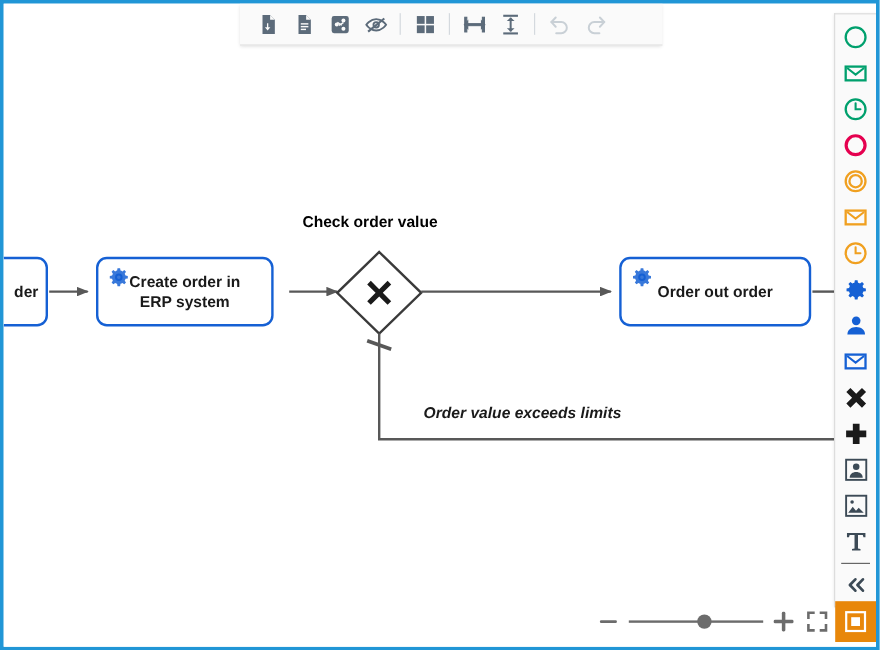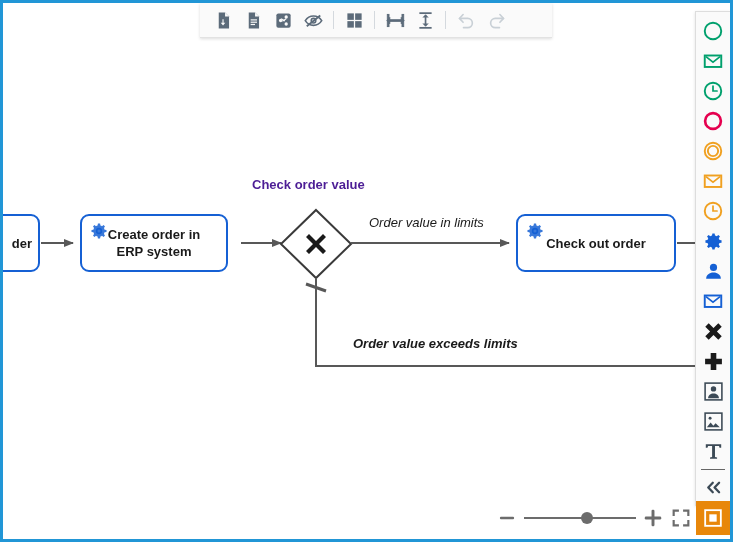--- a/index.html
+++ b/index.html
@@ -130,21 +130,21 @@
     line-height:17px;
     padding:0 6px;
     box-sizing:border-box;
   }
   .task-icon{
     position:absolute;left:7px;top:5px;
     width:20px;height:20px;
   }
   .gw-label{
     position:absolute;
-    font-size:13px;font-weight:bold;color:#4c1d95;
+    font-size:13px;font-weight:bold;color:#000000;
     white-space:nowrap;
   }
   .flow-label{
     position:absolute;
     font-size:13px;font-style:italic;color:#1a1a1a;
     white-space:nowrap;
   }
   svg{display:block;}
 </style>
 </head>
@@ -207,26 +207,25 @@
 ERP system</div>
     </div>
 
     <div class="task" style="left:513px;top:211px;width:160px;height:58px;">
       <div class="task-icon">
         <svg width="20" height="20" viewBox="0 0 24 24">
           <path fill="#1560d4" d="M12 8.2a3.8 3.8 0 1 0 0 7.6 3.8 3.8 0 0 0 0-7.6zm0 5.6a1.8 1.8 0 1 1 0-3.6 1.8 1.8 0 0 1 0 3.6z"></path>
           <path fill="#1560d4" d="M21 13.2v-2.4l-2.3-.4a6.9 6.9 0 0 0-.8-1.9l1.3-1.9-1.7-1.7-1.9 1.3a6.9 6.9 0 0 0-1.9-.8L13.3 3h-2.6l-.4 2.4c-.7.2-1.3.4-1.9.8L6.5 4.9 4.8 6.6l1.3 1.9c-.4.6-.6 1.2-.8 1.9L3 10.8v2.4l2.3.4c.2.7.4 1.3.8 1.9l-1.3 1.9 1.7 1.7 1.9-1.3c.6.4 1.2.6 1.9.8l.4 2.4h2.6l.4-2.4c.7-.2 1.3-.4 1.9-.8l1.9 1.3 1.7-1.7-1.3-1.9c.4-.6.6-1.2.8-1.9l2.3-.4z" opacity=".85"></path>
         </svg>
       </div>
-      <div class="task-label">Check out order</div>
+      <div class="task-label">Order out order</div>
     </div>
 
     <div class="gw-label" style="left:249px;top:174px;">Check order value</div>
 
-    <div class="flow-label" style="left:366px;top:212px;">Order value in limits</div>
 
     <div class="flow-label" style="left:350px;top:333px;font-weight:bold;">Order value exceeds limits</div>
 
   </div>
 
   <div id="toolbar">
 
     <div class="tb-btn">
       <svg width="19" height="19" viewBox="0 0 24 24" fill="currentColor">
         <path d="M6 2h8l5 5v15H6z" fill="currentColor"></path>

